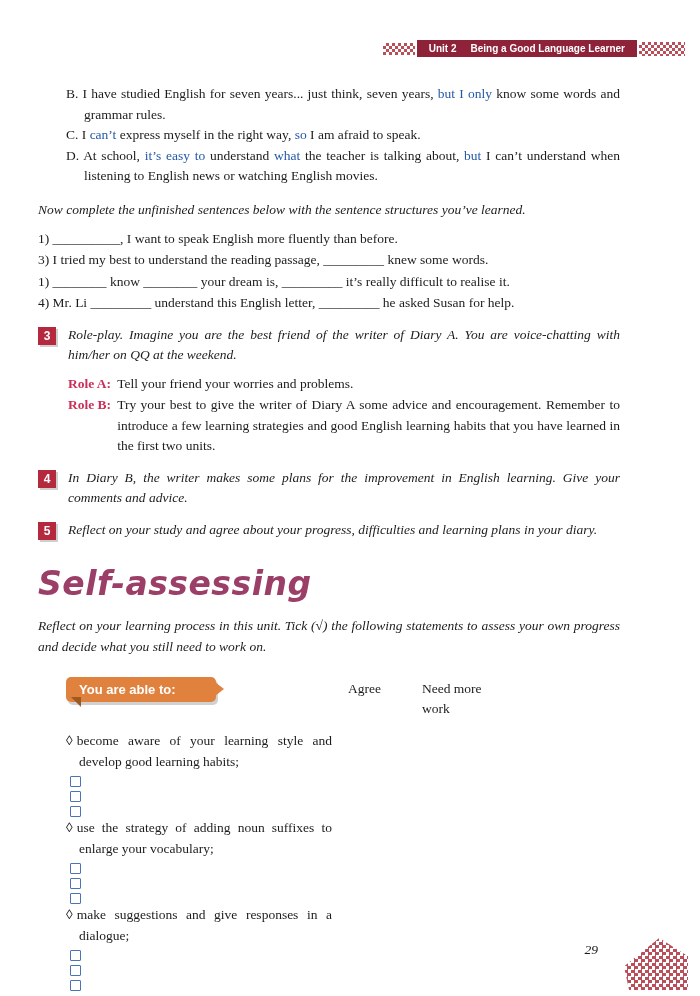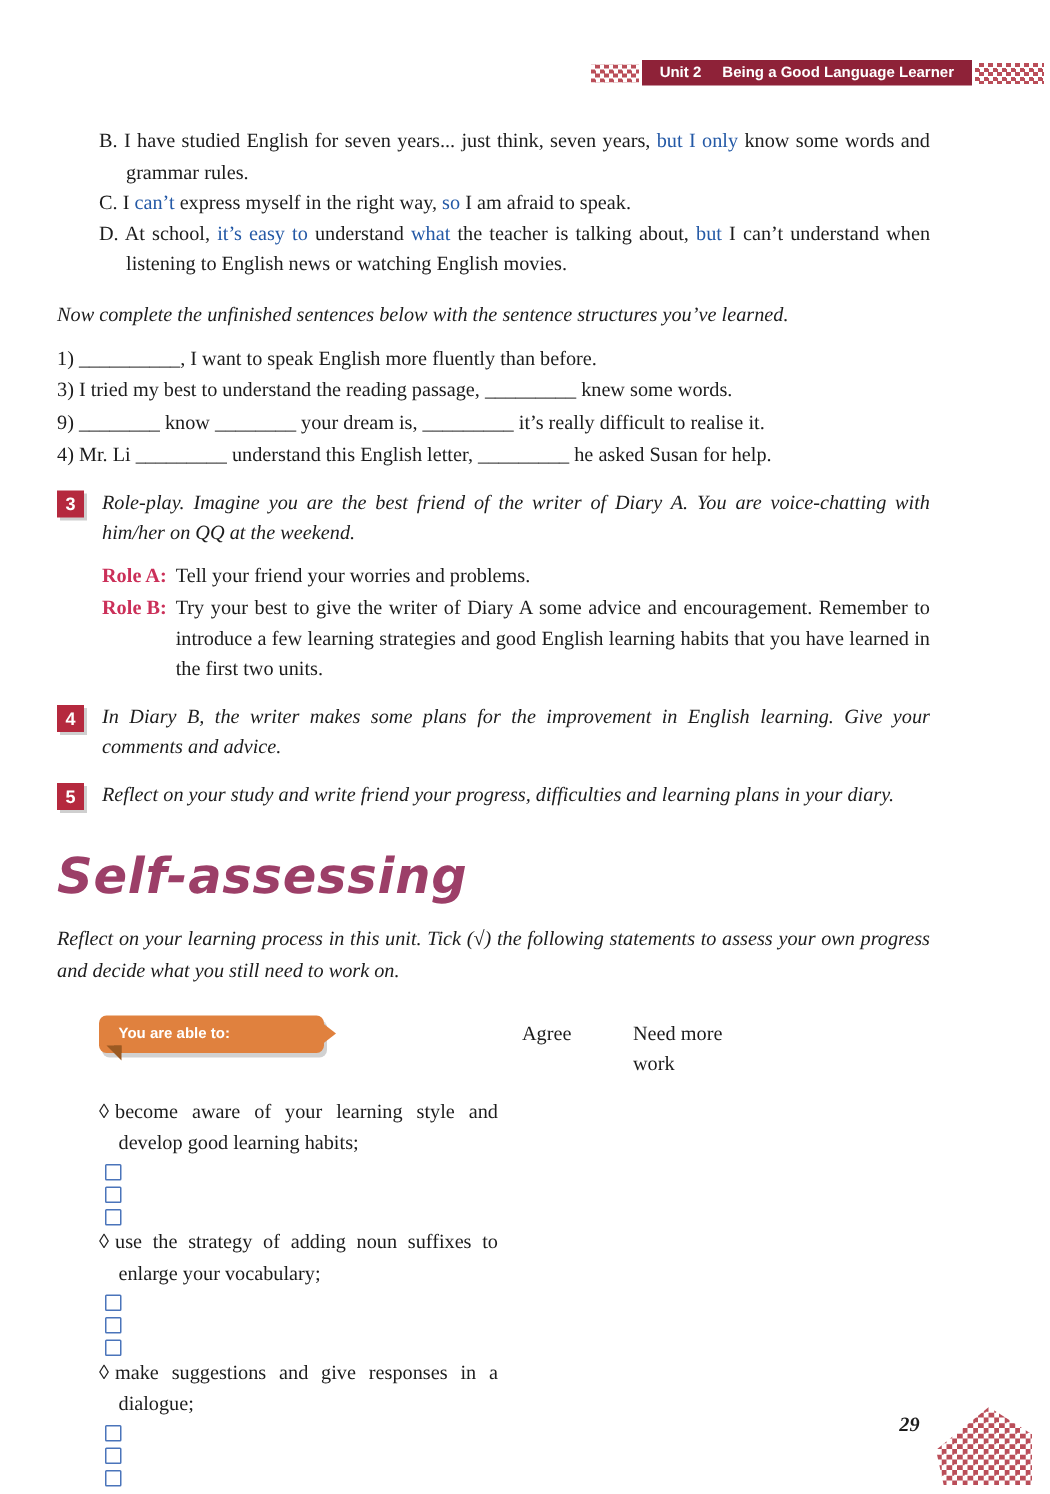--- a/index.html
+++ b/index.html
@@ -9,21 +9,21 @@
     background:#ffffff;
     font-family:"Liberation Serif", serif;
     color:#1c1c1c;
     position:relative;
     overflow:hidden;
     font-size:13.5px;
   }
 
   
   .page-header {
-    position:absolute; top:40px; right:4px;
+    position:absolute; top:40px; right:15px;
     display:flex; align-items:center;
   }
   .dots {
     background-image: conic-gradient(#b23a47 25%, transparent 25% 50%, #b23a47 50% 75%, transparent 75%);
     background-size:6px 6px;
   }
   .dots-left { width:32px; height:12px; margin-right:2px; opacity:.9; }
   .dots-right { width:46px; height:14px; margin-left:2px; opacity:.9; }
   .unit-banner {
     background:#8e2238; color:#fff;
@@ -81,21 +81,21 @@
 
   
   .assess { margin-top:20px; }
   .assess-header { display:flex; align-items:flex-start; margin-bottom:11px; }
   .ribbon-wrap { width:310px; }
   .ribbon {
     position:relative; margin-left:28px;
     width:150px; height:25px;
     background:#e0813e; border-radius:5px;
     color:#fff; font-family:"Liberation Sans", sans-serif;
-    font-size:10px; font-weight:bold;
+    font-size:13px; font-weight:bold;
     display:flex; align-items:center; padding-left:13px;
     box-shadow:2px 3px 0 rgba(0,0,0,.18);
   }
   .ribbon::after {
     content:""; position:absolute; right:-8px; top:5px;
     border-left:9px solid #e0813e;
     border-top:7px solid transparent;
     border-bottom:7px solid transparent;
   }
   .ribbon::before {
@@ -114,22 +114,22 @@
   .diamond { margin-right:4px; }
   .cb-cell { width:74px; display:flex; justify-content:center; padding-top:4px; }
   .checkbox {
     width:11px; height:11px; display:block;
     border:1.5px solid #4a74ba; background:#fff; border-radius:1px;
     cursor:pointer;
   }
 
   
   .page-num {
-    position:absolute; right:87px; bottom:38px;
-    font-weight:bold; font-style:italic; font-size:13.5px;
+    position:absolute; right:102px; bottom:38px;
+    font-weight:normal; font-style:italic; font-size:13.5px;
   }
   .dots-corner {
     position:absolute; right:12px; bottom:6px;
     width:64px; height:52px;
     background-image: conic-gradient(#b23a47 25%, transparent 25% 50%, #b23a47 50% 75%, transparent 75%);
     background-size:7px 7px;
     clip-path: polygon(55% 0, 100% 35%, 100% 100%, 8% 100%, 0 55%);
     opacity:.9;
   }
 </style>
@@ -151,21 +151,21 @@
     <p><span>B. I have studied English for seven years... just think, seven years, </span><span class="seg-blue">but I only</span><span> know some words and grammar rules.</span></p>
     <p><span>C. I </span><span class="seg-blue">can’t</span><span> express myself in the right way, </span><span class="seg-blue">so</span><span> I am afraid to speak.</span></p>
     <p><span>D. At school, </span><span class="seg-blue">it’s easy to</span><span> understand </span><span class="seg-blue">what</span><span> the teacher is talking about, </span><span class="seg-blue">but</span><span> I can’t understand when listening to English news or watching English movies.</span></p>
   </section>
 
   <p class="prompt">Now complete the unfinished sentences below with the sentence structures you’ve learned.</p>
 
   <div class="sentences">
     <p>1) __________, I want to speak English more fluently than before.</p>
     <p>3) I tried my best to understand the reading passage, _________ knew some words.</p>
-    <p>9) ________ know ________ your dream is, _________ it’s really difficult to realise it.</p>
+    <p>1) ________ know ________ your dream is, _________ it’s really difficult to realise it.</p>
     <p>4) Mr. Li _________ understand this English letter, _________ he asked Susan for help.</p>
   </div>
 
   <div class="task">
     <span class="task-num">3</span>
     <p class="task-text">Role-play. Imagine you are the best friend of the writer of Diary A. You are voice-chatting with him/her on QQ at the weekend.</p>
   </div>
 
   <div class="roles">
     <div class="role-line">
@@ -178,21 +178,21 @@
     </div>
   </div>
 
   <div class="task">
     <span class="task-num">4</span>
     <p class="task-text">In Diary B, the writer makes some plans for the improvement in English learning. Give your comments and advice.</p>
   </div>
 
   <div class="task">
     <span class="task-num">5</span>
-    <p class="task-text">Reflect on your study and write friend your progress, difficulties and learning plans in your diary.</p>
+    <p class="task-text">Reflect on your study and agree about your progress, difficulties and learning plans in your diary.</p>
   </div>
 
   <h1 class="self-title">Self-assessing</h1>
 
   <p class="intro">Reflect on your learning process in this unit. Tick (√) the following statements to assess your own progress and decide what you still need to work on.</p>
 
   <section class="assess">
 
     <div class="assess-header">
       <div class="ribbon-wrap">

